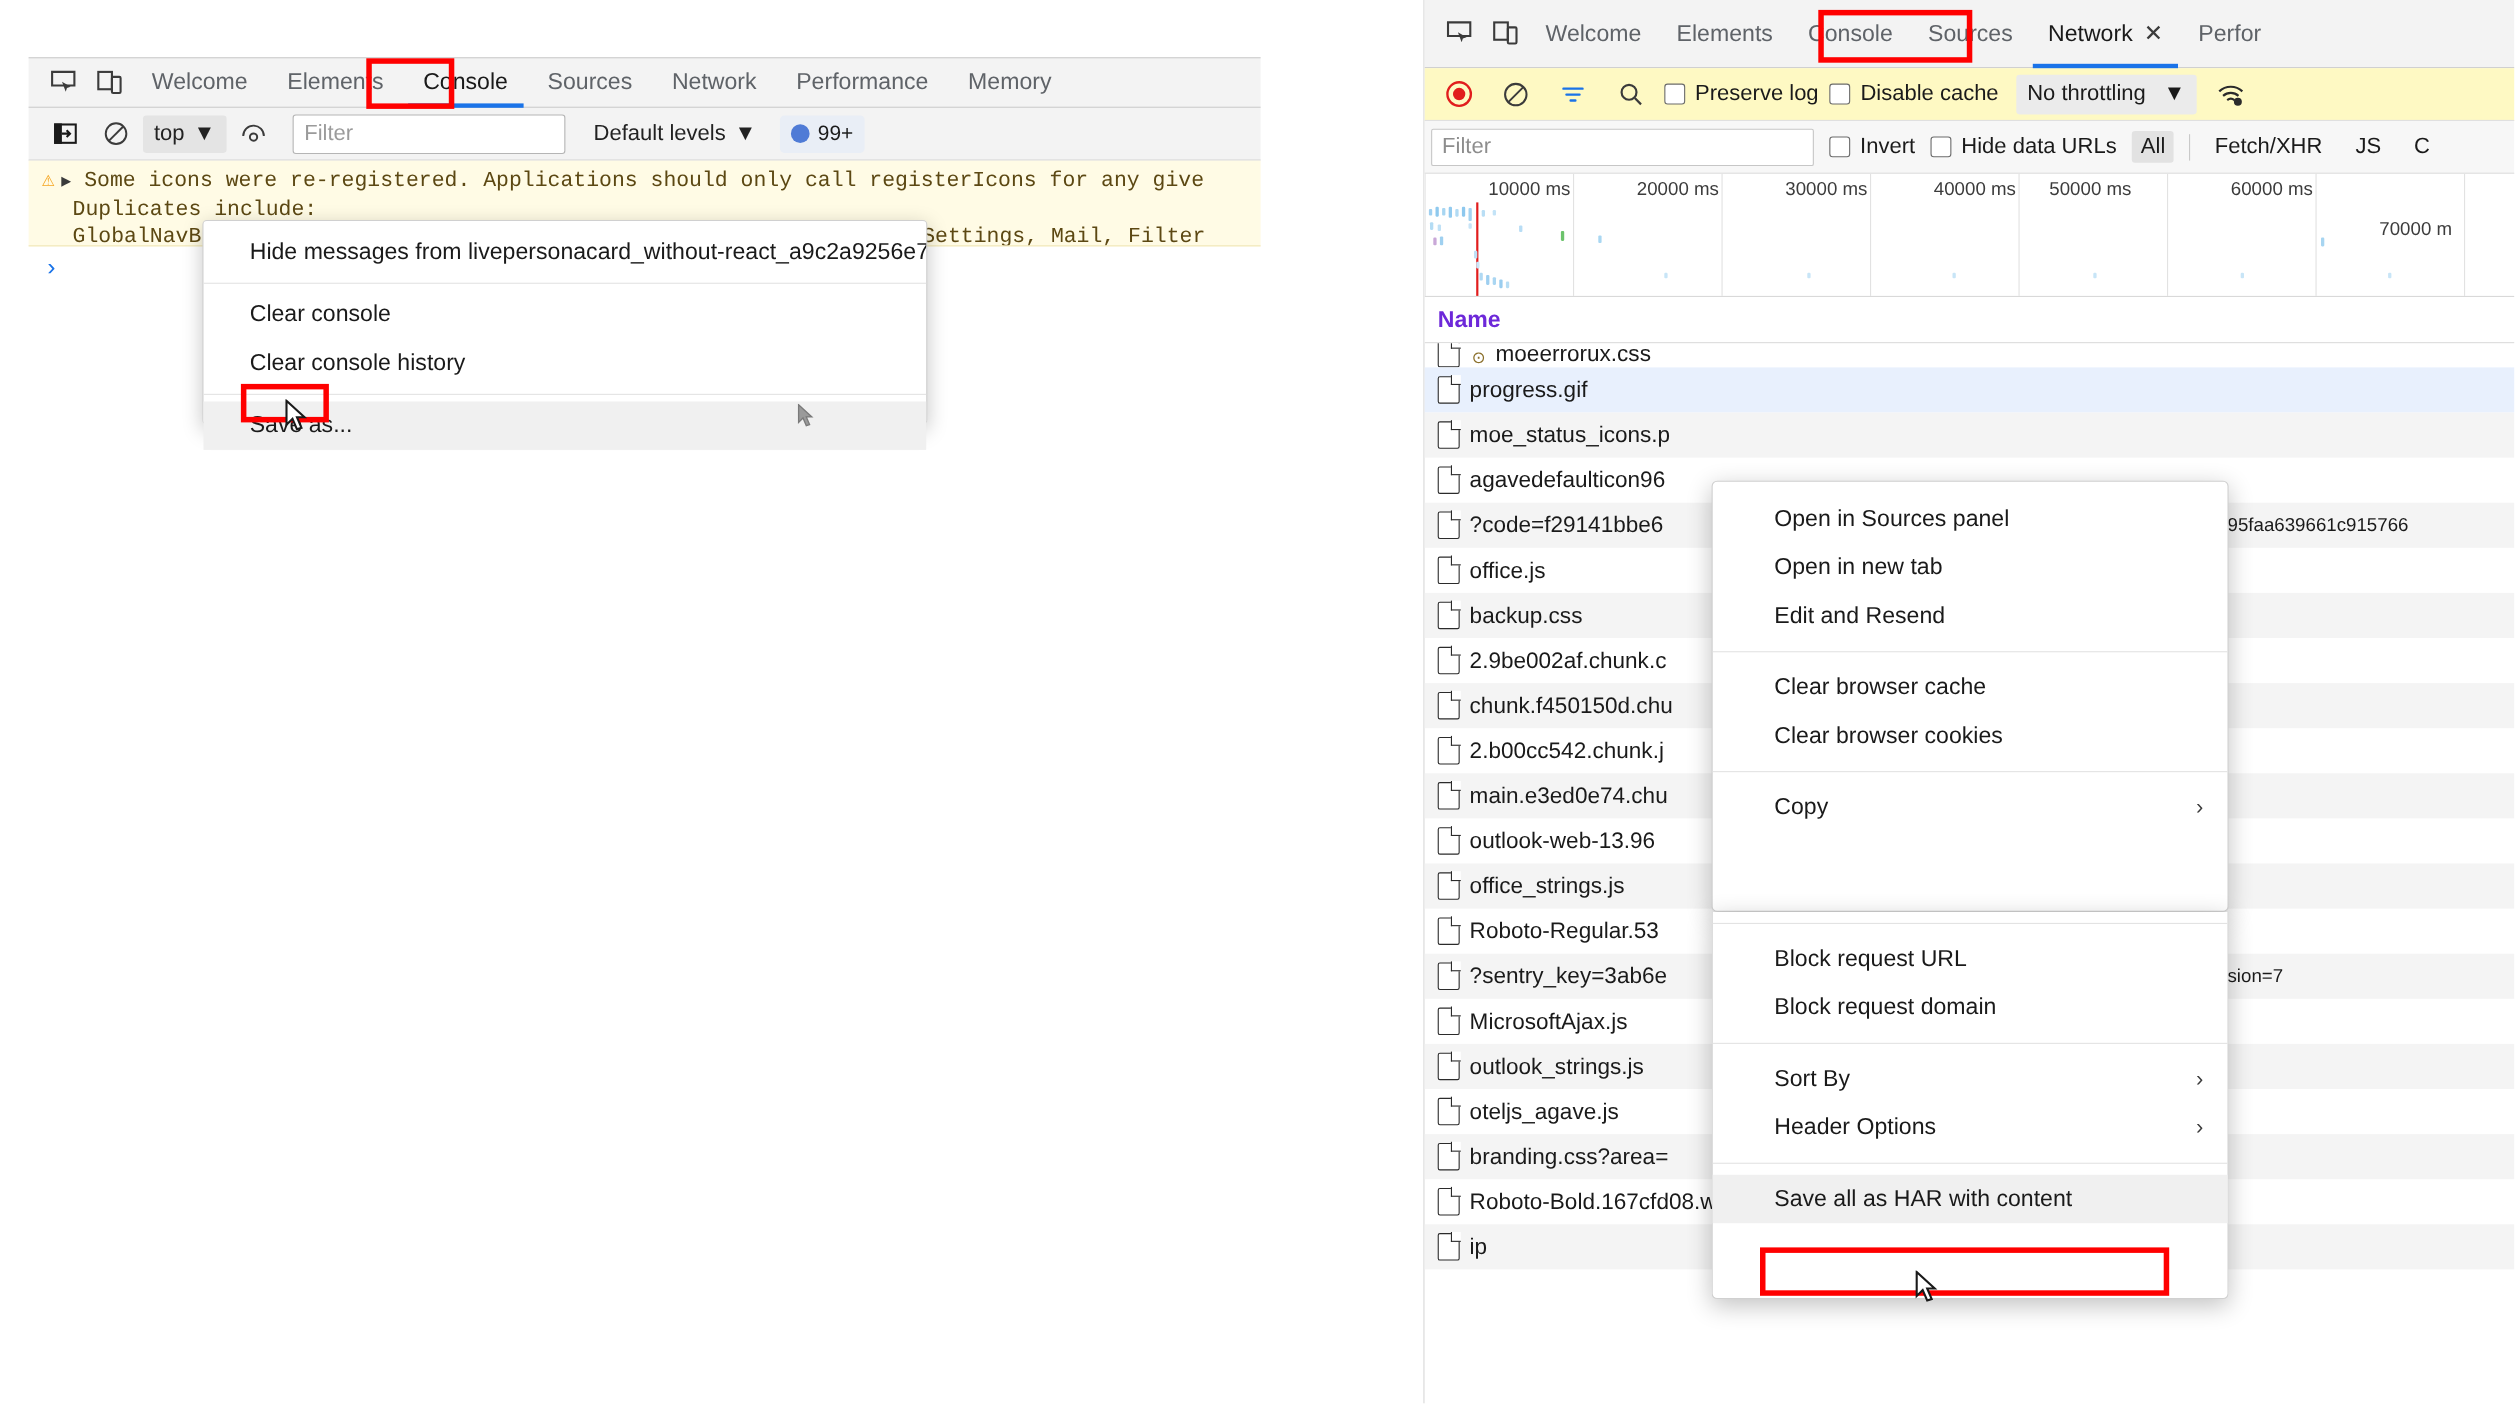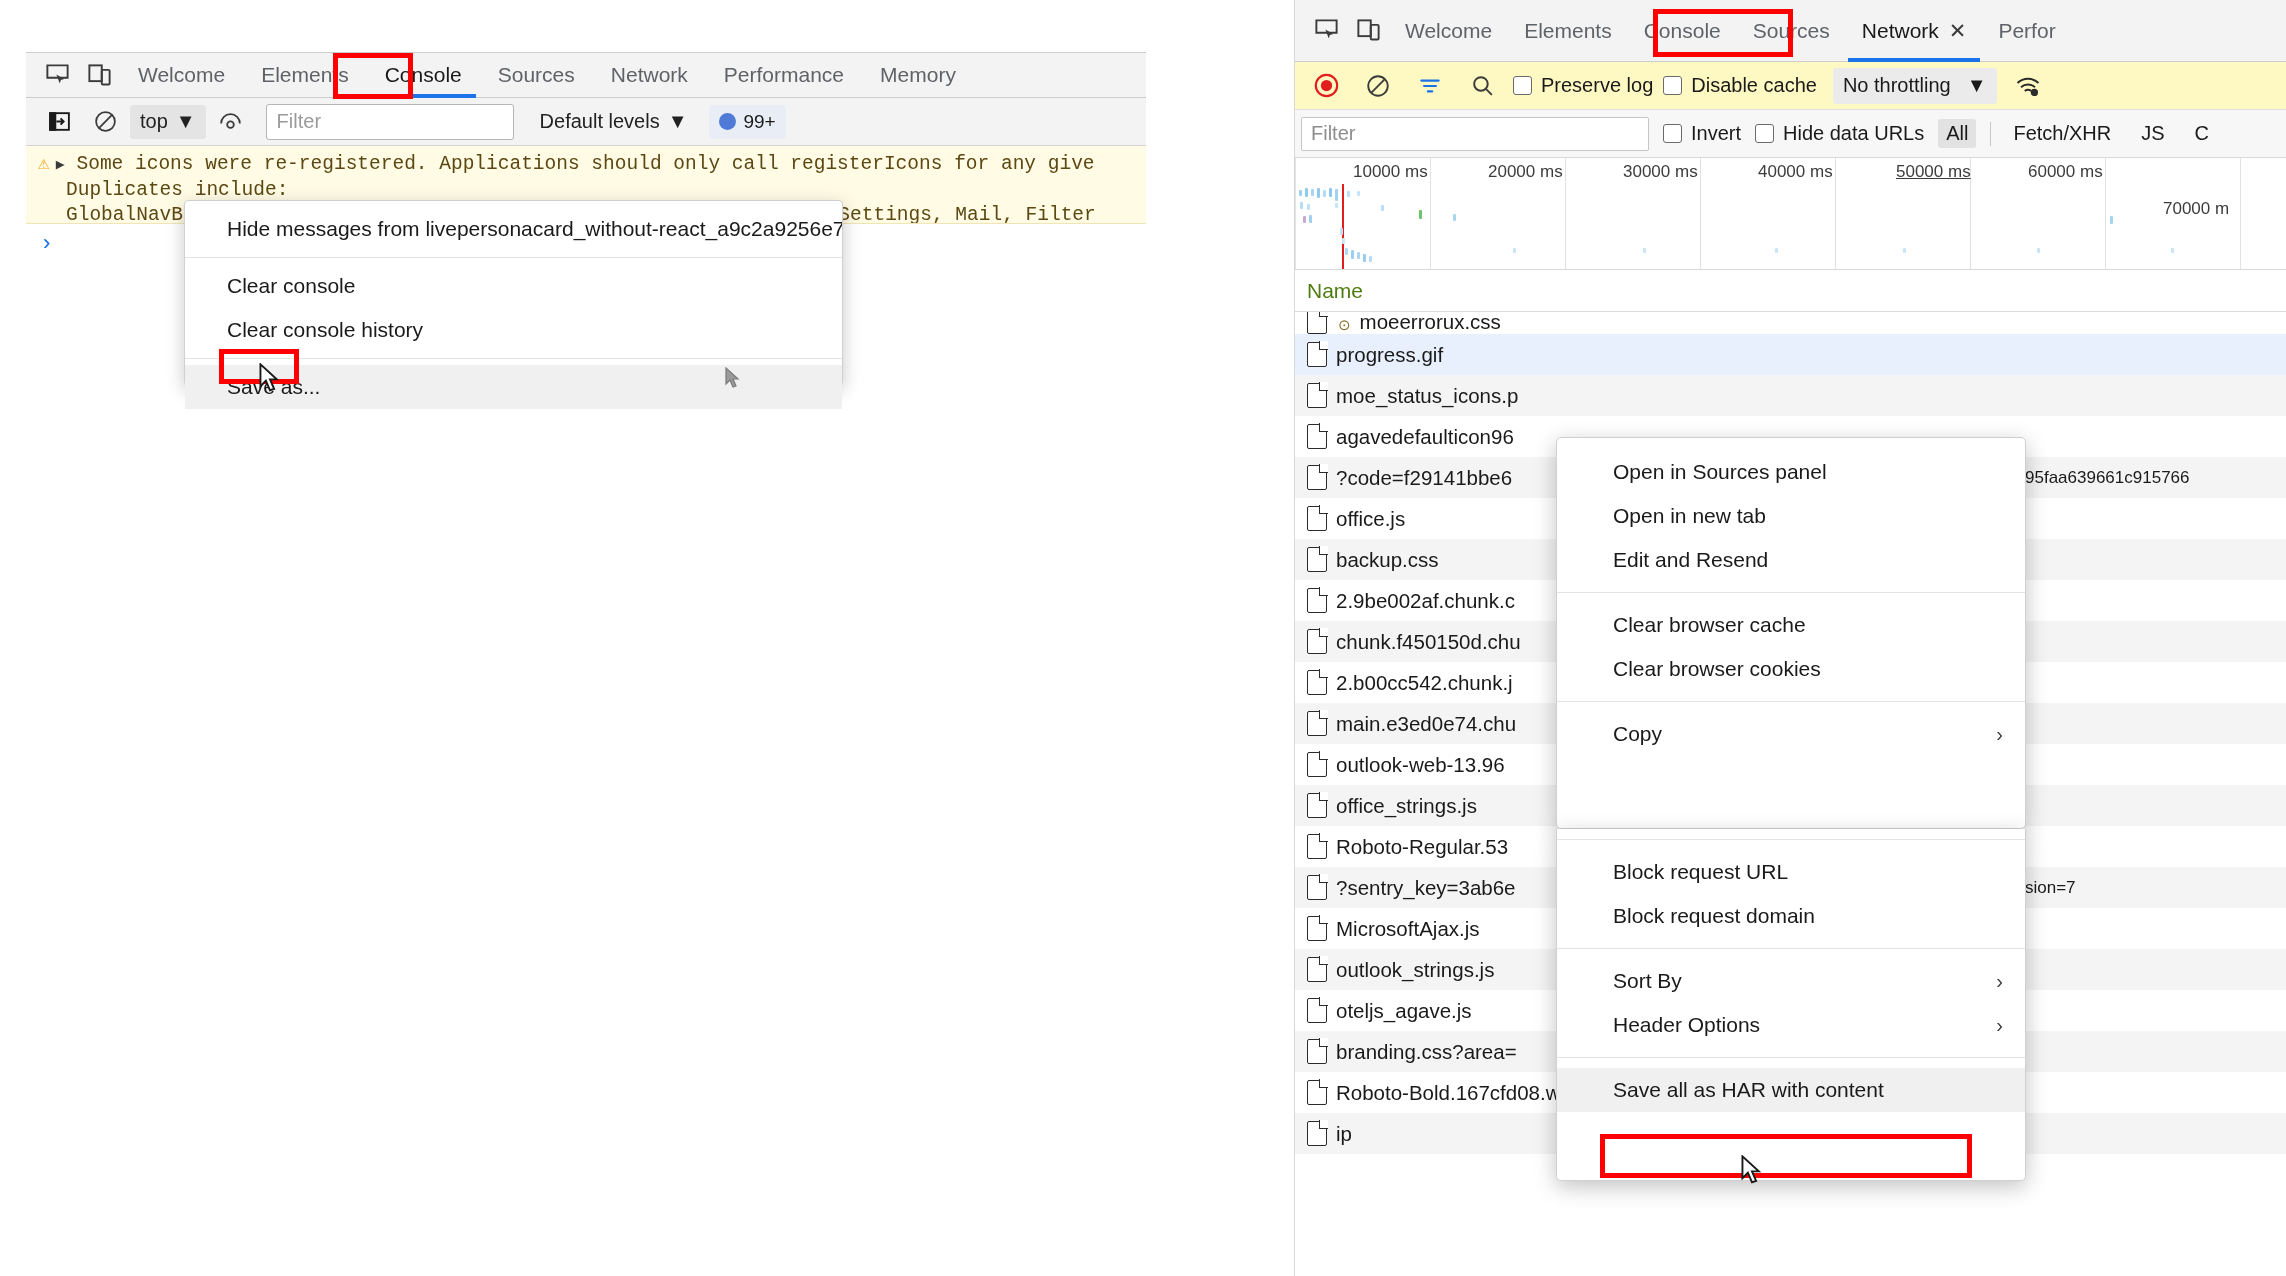--- a/index.html
+++ b/index.html
@@ -242,21 +242,21 @@
   .spark {
     position: absolute; width: 3px; border-radius: 1px;
   }
 
   .rn-namehdr {
     height: 42px;
     background: #fff;
     border-bottom: 1px solid #dcdcdc;
     display: flex; align-items: center;
     padding-left: 12px;
-    font-size: 21px; color: #4d7c0f;
+    font-size: 21px; color: #6d28d9; font-weight: bold;
   }
 
   .rn-list { position: relative; }
   .rn-row {
     height: 41px;
     display: flex; align-items: center;
     padding-left: 12px; gap: 9px;
     font-size: 20.5px; color: #1a1a1a;
     white-space: nowrap; overflow: hidden;
     position: relative;
@@ -560,21 +560,21 @@
       <div class="ovl-tick" style="left:270px;"></div>
       <div class="ovl-tick" style="left:405px;"></div>
       <div class="ovl-tick" style="left:540px;"></div>
       <div class="ovl-tick" style="left:675px;"></div>
       <div class="ovl-tick" style="left:810px;"></div>
       <div class="ovl-tick" style="left:945px;"></div>
       <div class="ovl-label" style="left:58px;">10000 ms</div>
       <div class="ovl-label" style="left:193px;">20000 ms</div>
       <div class="ovl-label" style="left:328px;">30000 ms</div>
       <div class="ovl-label" style="left:463px;">40000 ms</div>
-      <div class="ovl-label" style="left:601px;text-decoration:underline;">50000 ms</div>
+      <div class="ovl-label" style="left:568px;">50000 ms</div>
       <div class="ovl-label" style="left:733px;">60000 ms</div>
       <div class="ovl-label" style="left:868px;margin-top:37px;">70000 m</div>
       <div class="ovl-redline" style="left:47px;"></div>
       <div class="spark" style="left:4px; top:32px; height:6px; background:#9fd0f0;"></div>
       <div class="spark" style="left:10px; top:30px; height:9px; background:#8fc9ee;"></div>
       <div class="spark" style="left:16px; top:31px; height:7px; background:#a8d6f2;"></div>
       <div class="spark" style="left:22px; top:30px; height:10px; background:#93cbef;"></div>
       <div class="spark" style="left:28px; top:32px; height:7px; background:#b2dbf4;"></div>
       <div class="spark" style="left:34px; top:30px; height:9px; background:#8ec8ee;"></div>
       <div class="spark" style="left:40px; top:31px; height:12px; background:#a3d3f1;"></div>

